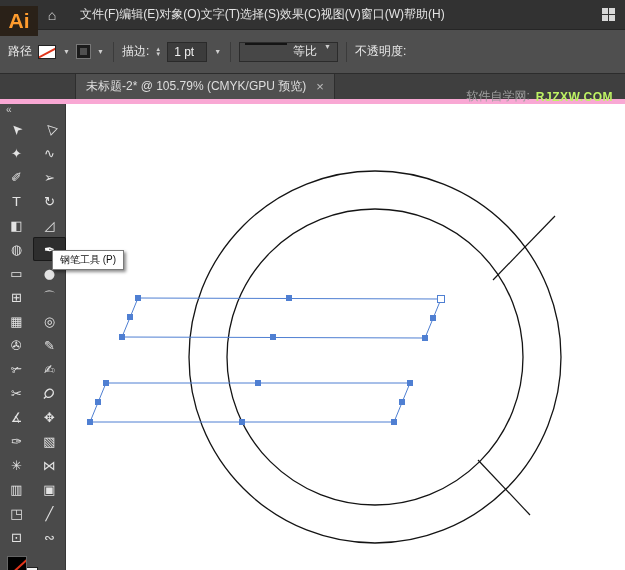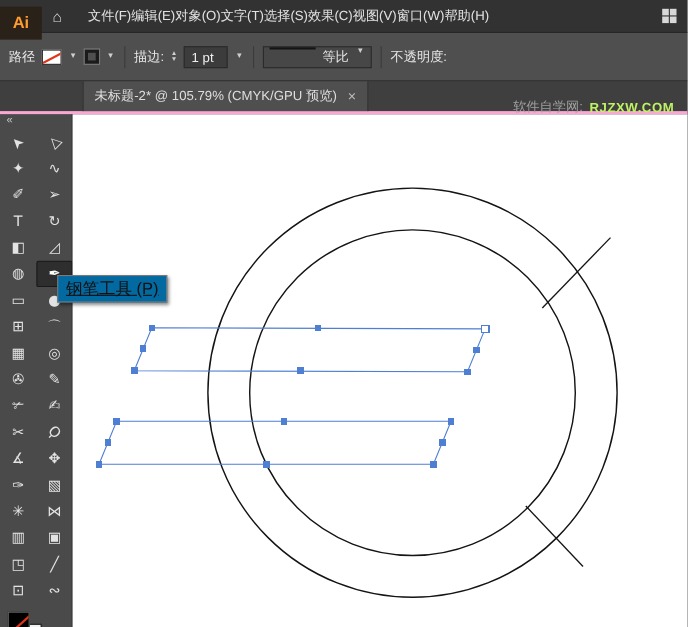--- a/index.html
+++ b/index.html
@@ -1,42 +1,42 @@
 <!DOCTYPE html>
 <html><head>
 <meta charset="utf-8">
 <style>
   * { margin:0; padding:0; box-sizing:border-box; }
   html,body { width:625px; height:570px; overflow:hidden; }
   body { font-family:"Liberation Sans","DejaVu Sans",sans-serif; font-size:12px; background:#3c3c3c; position:relative; }
 
   
   .menubar { height:30px; background:#323232; display:flex; align-items:center; color:#e6e6e6; border-bottom:1px solid #262626; }
-  .ai-logo { width:38px; height:30px; background:#2a2118; color:#ff9c2e; font-weight:bold; font-size:15px; display:flex; align-items:center; justify-content:center;margin-top:12px; }
+  .ai-logo { width:38px; height:30px; background:#2a2118; color:#ff9c2e; font-weight:bold; font-size:21px; display:flex; align-items:center; justify-content:center;margin-top:12px; }
   .home-ic { width:28px; text-align:center; font-size:14px; color:#dcdcdc; cursor:default; }
   .menus { display:flex; margin-left:14px; }
   .menu-item { color:#e3e3e3; cursor:default; white-space:nowrap; }
   .mb-right { margin-left:auto; margin-right:10px; display:flex; align-items:center; }
 
   
   .optionsbar { height:44px; background:#4f4f4f; border-bottom:1px solid #2c2c2c; display:flex; align-items:center; gap:6px; padding:0 8px; color:#e8e8e8; }
   .ob-label { white-space:nowrap; }
   .sep { width:1px; height:20px; background:#3b3b3b; margin:0 2px; }
   .swatch-none { width:18px; height:14px; background:#ffffff; border:1px solid #222; position:relative; overflow:hidden; }
   .swatch-none .slash { position:absolute; left:-4px; top:5px; width:28px; height:2px; background:#e0351b; transform:rotate(-28deg); }
   .swatch-stroke { width:13px; height:13px; background:#4f4f4f; border:3px solid #1b1b1b; outline:1px solid #777; }
   .dd { font-size:7px; color:#cfcfcf; padding:0 1px; cursor:default; }
   .spinner { display:flex; flex-direction:column; line-height:5px; font-size:6px; color:#cfcfcf; }
   .field { background:#3c3c3c; border:1px solid #2a2a2a; padding:2px 8px 2px 6px; min-width:40px; color:#f0f0f0; }
   .dropdown { background:#474747; border:1px solid #2b2b2b; height:20px; display:flex; gap:6px; padding:0 5px; }
   .dropdown .line { display:inline-block; width:42px; height:2px; background:#141414; }
   .dropdown .line.thin { height:1px; }
 
   
-  .tabbar { height:30px; background:#3f3f3f; border-bottom:3px solid #f9a8d4; display:flex; align-items:stretch; }
+  .tabbar { height:30px; background:#3f3f3f; border-bottom:5px solid #f9a8d4; display:flex; align-items:stretch; }
   .tab-spacer { width:75px; }
   .tab { background:#4f4f4f; border-left:1px solid #2e2e2e; border-right:1px solid #2e2e2e; display:flex; align-items:center; gap:10px; padding:0 10px; color:#dedede; }
   .tab .close { color:#bdbdbd; font-size:13px; cursor:default; }
   .site { margin-left:auto; display:flex; align-items:center; gap:6px; padding-right:12px; color:#9f9f9f;margin-top:20px; }
   .site .domain { color:#bef264; font-weight:bold; letter-spacing:0.5px; }
 
   
   .main { display:flex; height:478px; }
   .toolbar { width:66px; background:#4a4a4a; border-right:1px solid #373737; position:relative; }
   .collapse { height:13px; color:#c9c9c9; font-size:10px; padding-left:6px; line-height:12px; cursor:default; }
@@ -47,21 +47,21 @@
   .tool.selected .tg { color:#ffffff; }
   .swatches { position:absolute; left:7px; top:452px; width:36px; height:34px; }
   .stroke-sw { position:absolute; left:12px; top:12px; width:18px; height:18px; border:3px solid #f2f2f2; outline:1px solid #222; background:transparent; }
   .fill-sw { position:absolute; left:0; top:0; width:20px; height:20px; background:#000; border:1px solid #666; overflow:hidden; }
   .fill-sw .slash { position:absolute; left:-5px; top:9px; width:32px; height:2px; background:#e0351b; transform:rotate(-42deg); }
 
   .canvas { flex:1; background:#ffffff; position:relative; }
   .canvas svg { position:absolute; left:0; top:0; width:100%; height:100%; }
 
   
-  .tooltip { position:absolute; left:52px; top:250px; background:#0369a1; border:1px solid #7a7a7a; box-shadow:2px 2px 3px rgba(0,0,0,0.45); padding:2px 7px; font-size:15px; color:#111; white-space:nowrap; z-index:20;text-decoration:underline; }
+  .tooltip { position:absolute; left:52px; top:250px; background:#ffffff; border:1px solid #7a7a7a; box-shadow:2px 2px 3px rgba(0,0,0,0.45); padding:2px 7px; font-size:10px; color:#111; white-space:nowrap; z-index:20; }
 
   .grid-icon { display:inline-grid; grid-template-columns:6px 6px; grid-template-rows:6px 6px; gap:1px; }
   .grid-icon span { background:#d8d8d8; }
 </style>
 </head>
 <body>
 
 <div class="menubar">
   <div class="ai-logo">Ai</div>
   <div class="home-ic">⌂</div>

